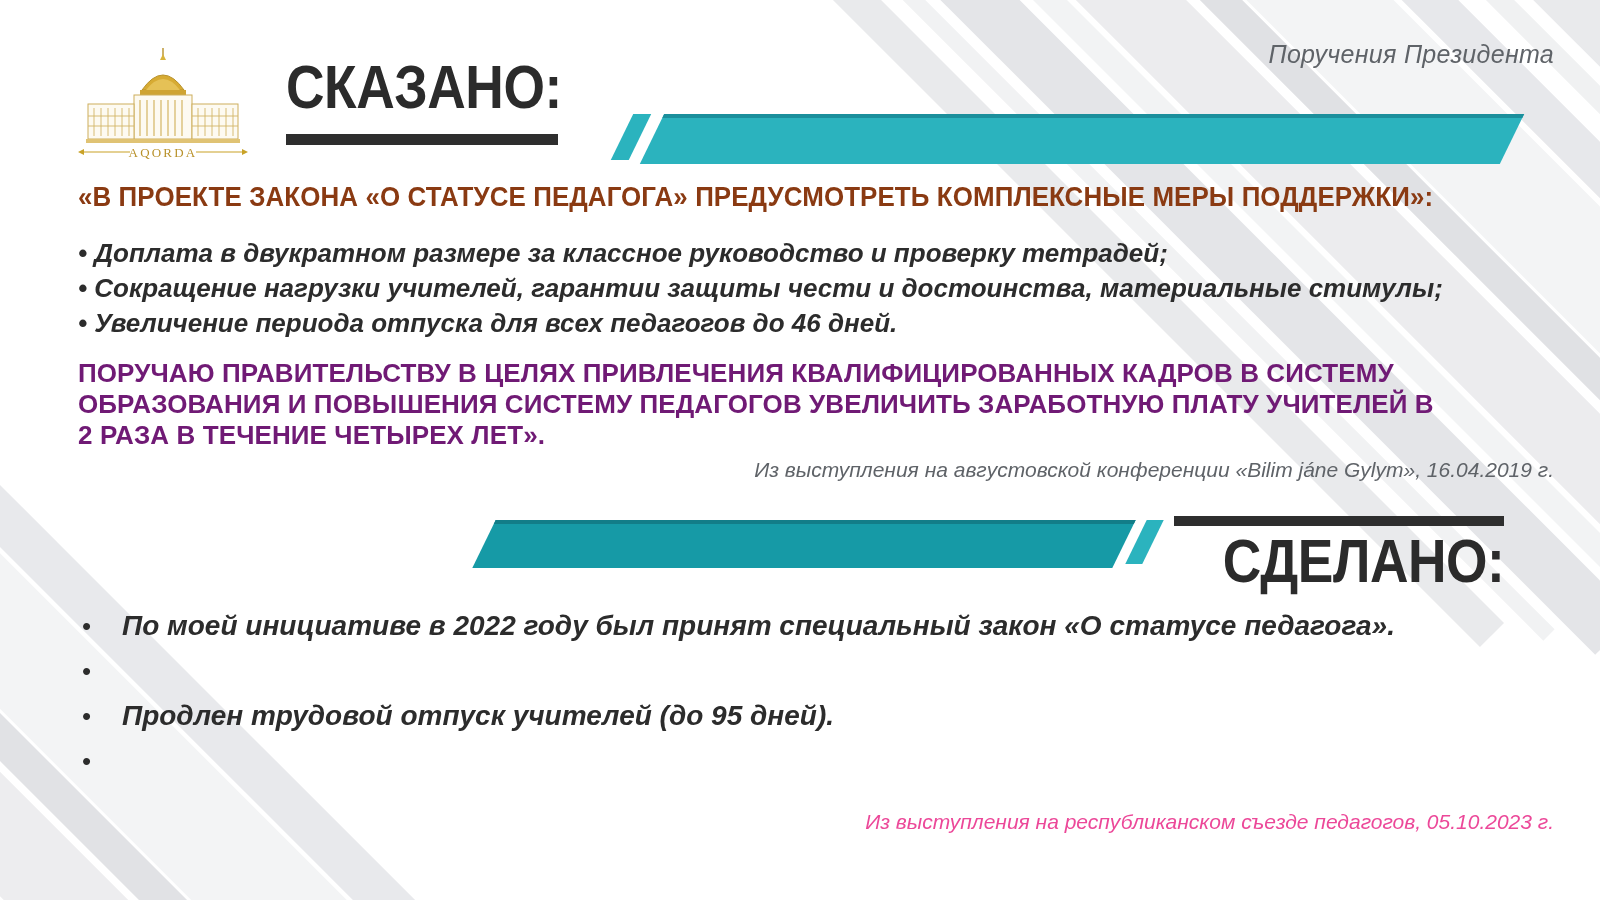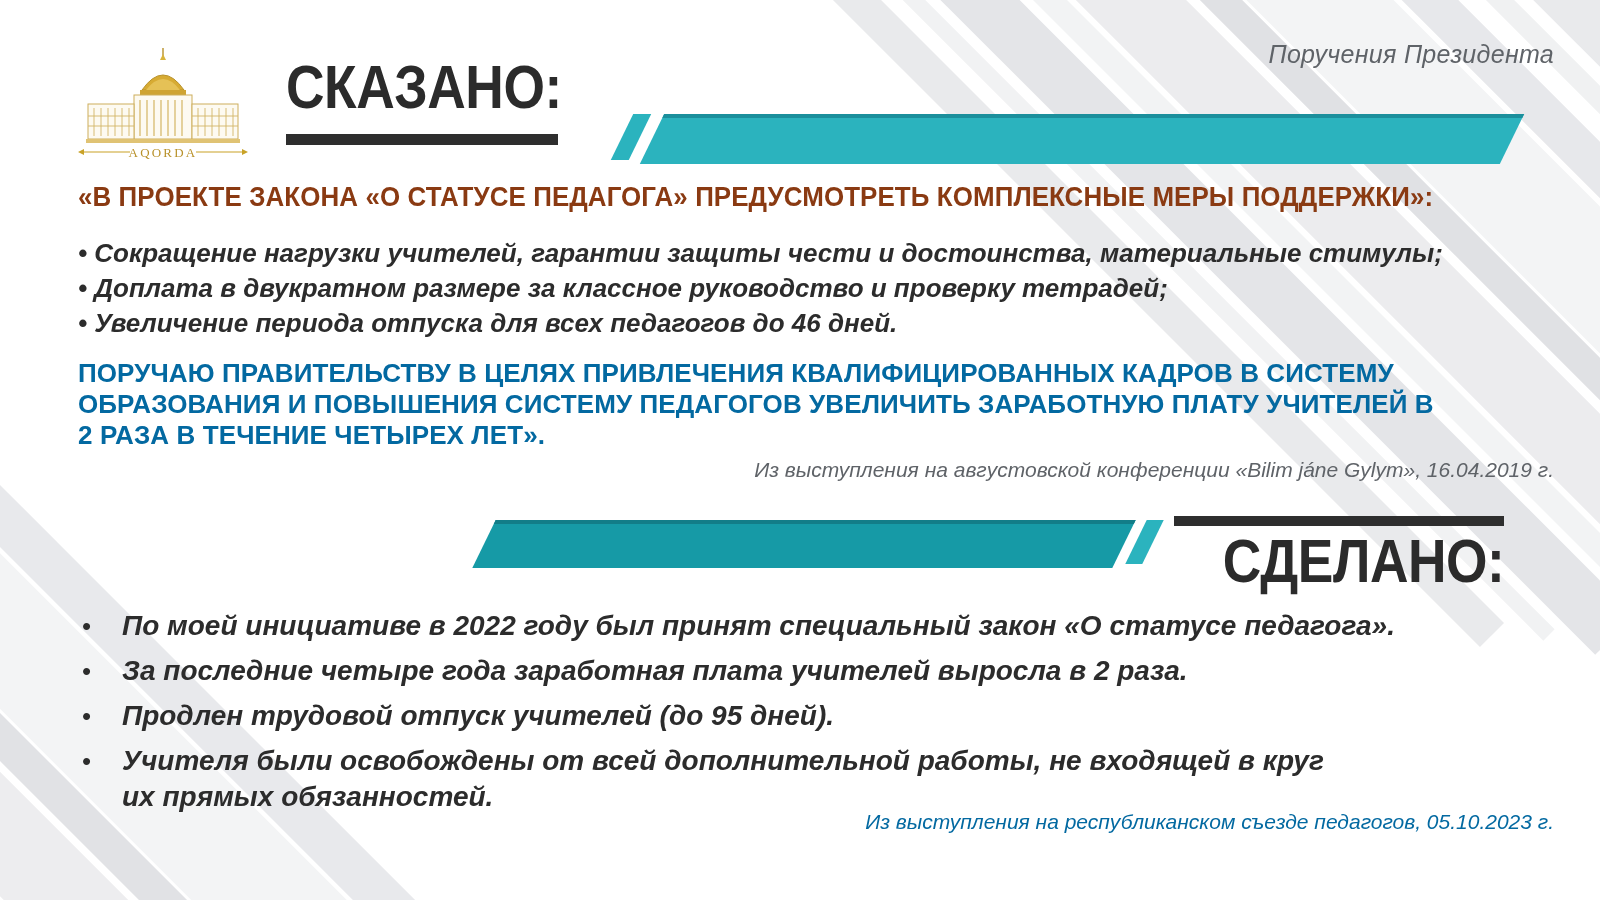--- a/index.html
+++ b/index.html
@@ -205,21 +205,21 @@
   .said-order {
     position: absolute;
     left: 78px;
     top: 358px;
     width: 1460px;
     z-index: 5;
   }
   .said-order .ln {
     font-size: 26px;
     font-weight: 700;
-    color: #0369a1;
+    color: #701a75;
     line-height: 31px;
     letter-spacing: 0.1px;
     white-space: nowrap;
   }
 
   .src-1 {
     position: absolute;
     right: 46px;
     top: 458px;
     font-size: 21px;
@@ -259,21 +259,21 @@
     line-height: 36px;
     white-space: pre-line;
   }
 
   .src-2 {
     position: absolute;
     right: 46px;
     top: 810px;
     font-size: 21px;
     font-style: italic;
-    color: #0369a1;
+    color: #ec4899;
     z-index: 5;
   }
 </style>
 </head>
 <body>
 
 <div class="slide">
 
   <div class="stripes">
     <div class="tr-wrap">
@@ -363,22 +363,22 @@
   <div class="said-row">
     <div class="said-word">СКАЗАНО:</div>
     <div class="said-underbar"></div>
     <div class="said-slash"></div>
     <div class="said-bar"></div>
   </div>
 
   <div class="said-heading">«В ПРОЕКТЕ ЗАКОНА «О СТАТУСЕ ПЕДАГОГА» ПРЕДУСМОТРЕТЬ КОМПЛЕКСНЫЕ МЕРЫ ПОДДЕРЖКИ»:</div>
 
   <div class="said-bullets">
+    <div class="li">• Доплата в двукратном размере за классное руководство и проверку тетрадей;</div>
     <div class="li">• Сокращение нагрузки учителей, гарантии защиты чести и достоинства, материальные стимулы;</div>
-    <div class="li">• Доплата в двукратном размере за классное руководство и проверку тетрадей;</div>
     <div class="li">• Увеличение периода отпуска для всех педагогов до 46 дней.</div>
   </div>
 
   <div class="said-order">
     <div class="ln">ПОРУЧАЮ ПРАВИТЕЛЬСТВУ В ЦЕЛЯХ ПРИВЛЕЧЕНИЯ КВАЛИФИЦИРОВАННЫХ КАДРОВ В СИСТЕМУ</div>
     <div class="ln">ОБРАЗОВАНИЯ И ПОВЫШЕНИЯ СИСТЕМУ ПЕДАГОГОВ УВЕЛИЧИТЬ ЗАРАБОТНУЮ ПЛАТУ УЧИТЕЛЕЙ В</div>
     <div class="ln">2 РАЗА В ТЕЧЕНИЕ ЧЕТЫРЕХ ЛЕТ».</div>
   </div>
 
   <div class="src-1">Из выступления на августовской конференции «Bilim jáne Gylym», 16.04.2019 г.</div>
@@ -390,28 +390,25 @@
     <div class="done-word">СДЕЛАНО:</div>
   </div>
 
   <div class="done-list">
     <div class="row">
       <div class="dot">•</div>
       <div class="txt">По моей инициативе в 2022 году был принят специальный закон «О статусе педагога».</div>
     </div>
     <div class="row">
       <div class="dot">•</div>
-      <div class="txt">За последние четыре года заработная плата учителей выросла в 2 раза.</div>
     </div>
     <div class="row">
       <div class="dot">•</div>
       <div class="txt">Продлен трудовой отпуск учителей (до 95 дней).</div>
     </div>
     <div class="row">
       <div class="dot">•</div>
-      <div class="txt">Учителя были освобождены от всей дополнительной работы, не входящей в круг
-их прямых обязанностей.</div>
     </div>
   </div>
 
   <div class="src-2">Из выступления на республиканском съезде педагогов, 05.10.2023 г.</div>
 
 </div>
 
 </body></html>

